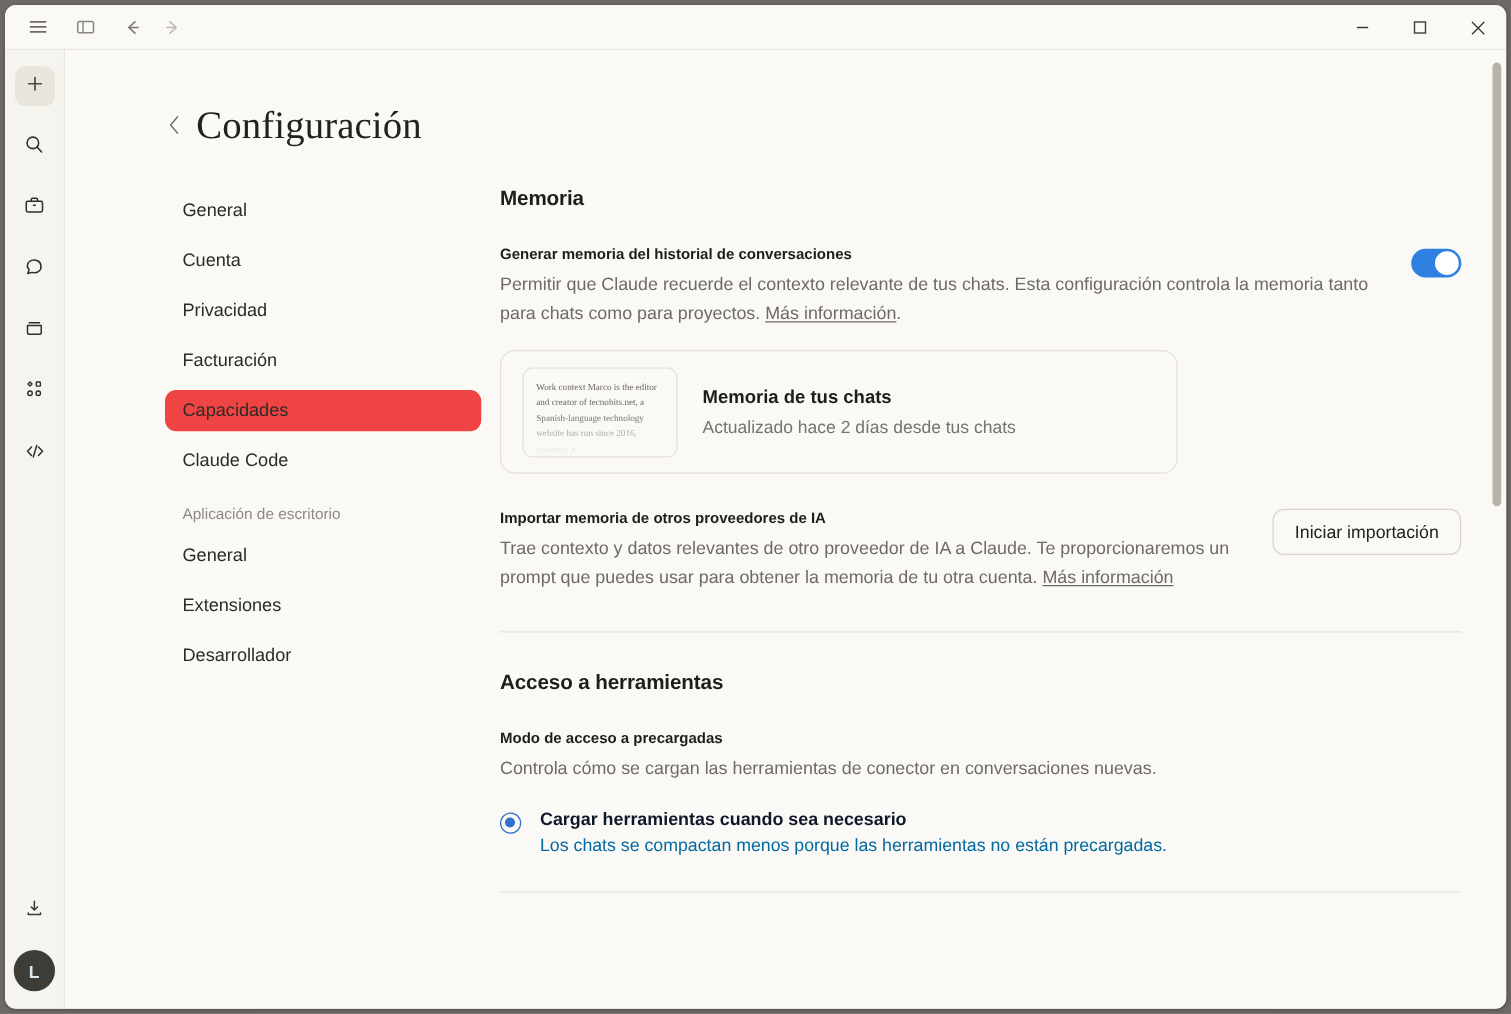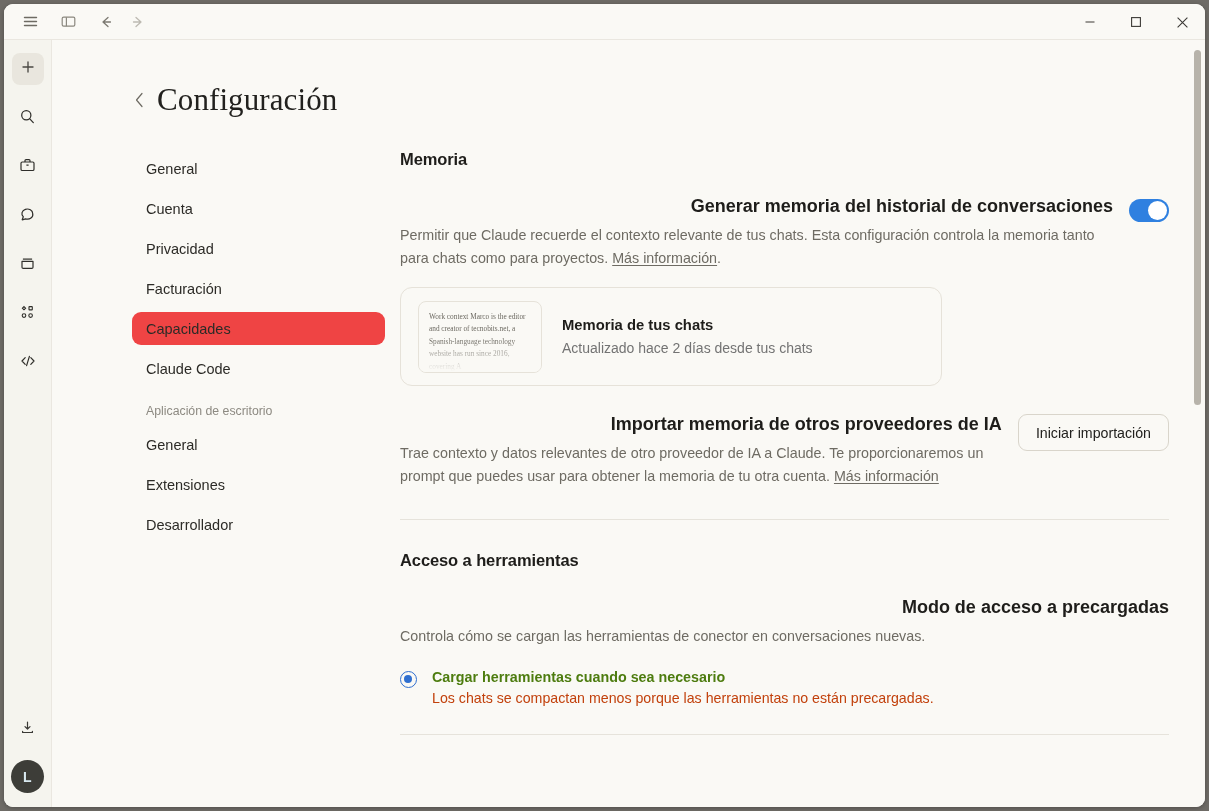--- a/index.html
+++ b/index.html
@@ -127,21 +127,21 @@
 
   
   .panel { flex: 1 1 auto; padding-right: 36px; max-width: 880px; }
   .sec-title {
     font-size: 16.5px; font-weight: 700; color: #1e1d1a;
     margin-bottom: 27px; letter-spacing: -.1px;
   }
   .row { display: flex; align-items: flex-start; gap: 16px; }
   .row-text { flex: 1 1 auto; }
   .setting-label {
-    font-size: 18px; font-weight: 700; color: #1e1d1a; margin-bottom: 7px; text-align: right;
+    font-size: 12px; font-weight: 700; color: #1e1d1a; margin-bottom: 7px;
   }
   .setting-desc {
     font-size: 14.3px; color: #6e6b63; line-height: 1.58;
     max-width: 790px;
   }
   .lnk { color: #6e6b63; text-decoration: underline; text-underline-offset: 2px; }
 
   .toggle {
     flex: 0 0 auto;
     width: 40px; height: 23px; border-radius: 12px;
@@ -208,22 +208,22 @@
     border: 1.5px solid #b9b5aa; background: #faf9f5;
     margin-top: 2px;
     position: relative;
   }
   .radio.checked { border: 1.5px solid #2f6fd0; }
   .radio.checked::after {
     content: ""; position: absolute;
     left: 3px; top: 3px; width: 8px; height: 8px;
     border-radius: 50%; background: #2f6fd0;
   }
-  .radio-label { font-size: 14.3px; font-weight: 700; color: #4d7c0f; margin-bottom: 5px; }
-  .radio-desc { font-size: 14.2px; color: #c2410c; }
+  .radio-label { font-size: 14.3px; font-weight: 700; color: #0f172a; margin-bottom: 5px; }
+  .radio-desc { font-size: 14.2px; color: #0369a1; }
 
   
   .vscroll {
     position: absolute; right: 4px; top: 8px;
     width: 7px; height: 740px;
   }
   .vscroll .thumb {
     position: absolute; top: 2px; left: 0;
     width: 7px; height: 355px;
     border-radius: 4px;

